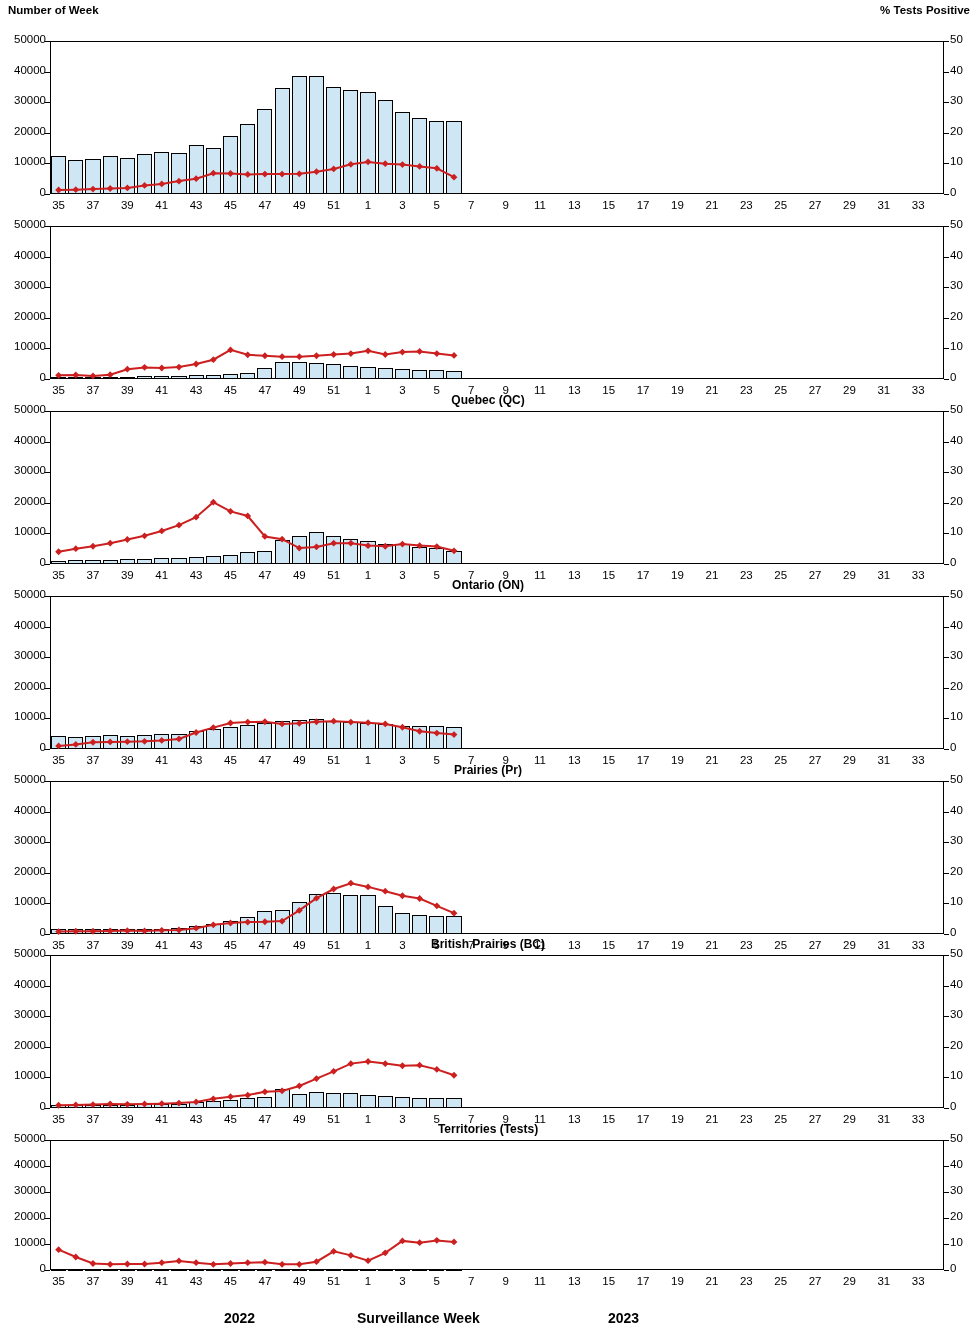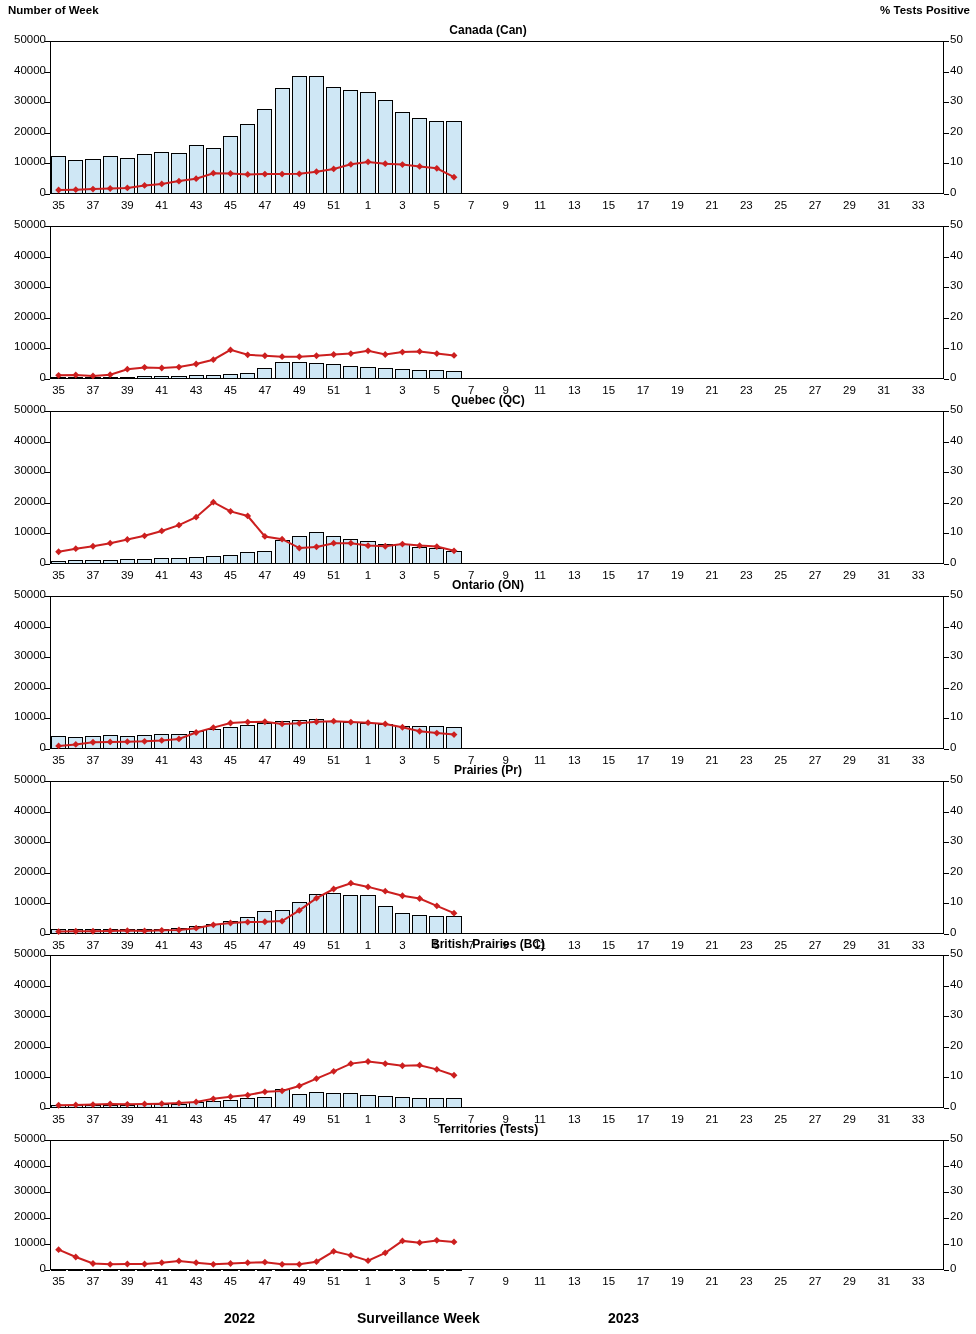--- a/index.html
+++ b/index.html
@@ -29,21 +29,20 @@
 </head>
 <body>
 
 <div id="page">
 
   <div class="axis-label" id="ylabel-left">Number of Week</div>
   <div class="axis-label" id="ylabel-right">% Tests Positive</div>
 
   <div id="panels">
       <div class="panel" style="top: 27px; height: 183px;">
-        <div class="panel-title" style="top: -4px;">Canada (Can)</div>
         <div class="plotbox" style="left: 50px; top: 14px; width: 894px; height: 153px;"></div>
         <div class="tick-l" style="left: 4px; width: 42px; top: 159px;">0</div>
         <div class="tick-r" style="left: 950px; width: 30px; text-align: left; top: 159px;">0</div>
         <div class="tickmark" style="left: 45px; top: 167px; width: 5px; height: 1px;"></div>
         <div class="tickmark" style="left: 944px; top: 167px; width: 5px; height: 1px;"></div>
         <div class="tick-l" style="left: 4px; width: 42px; top: 128.4px;">10000</div>
         <div class="tick-r" style="left: 950px; width: 30px; text-align: left; top: 128.4px;">10</div>
         <div class="tickmark" style="left: 45px; top: 136.4px; width: 5px; height: 1px;"></div>
         <div class="tickmark" style="left: 944px; top: 136.4px; width: 5px; height: 1px;"></div>
         <div class="tick-l" style="left: 4px; width: 42px; top: 97.8px;">20000</div>

